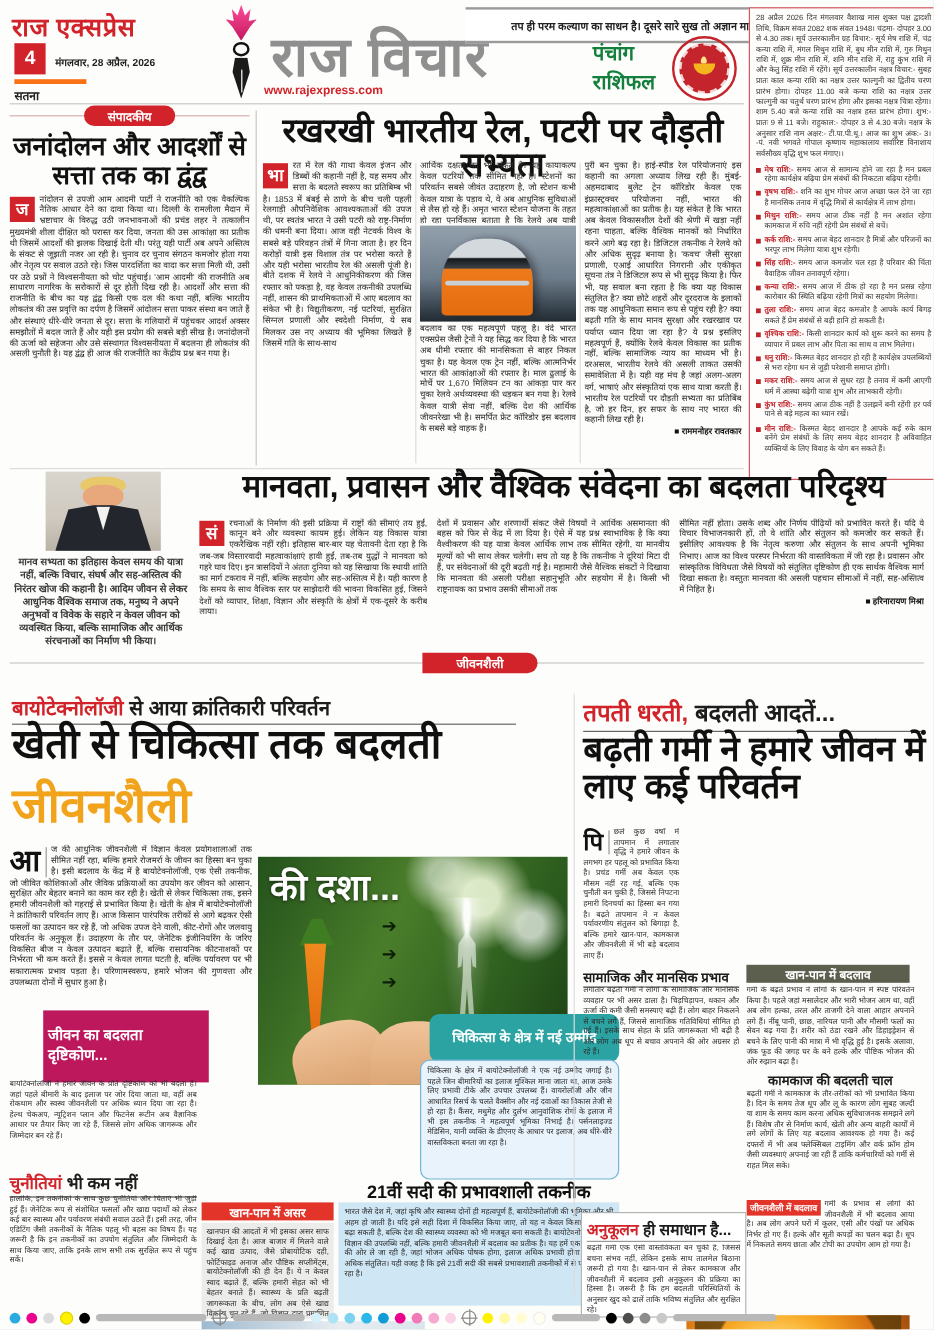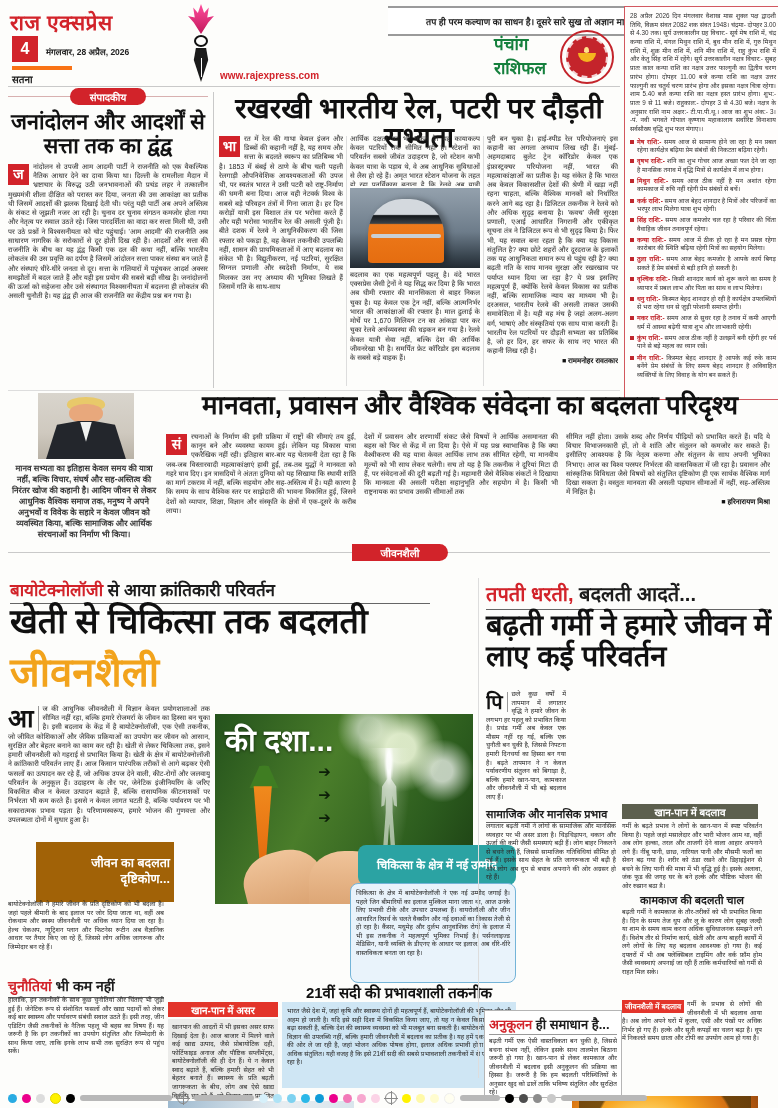--- a/index.html
+++ b/index.html
@@ -57,21 +57,21 @@
   .caption{font-size:8.2px;font-weight:bold;color:#3a3a3a;text-align:center;line-height:1.35;}
   .byline{display:block;text-align:right;font-weight:bold;color:#111;}
   
   .bandpill{background:#d2232a;color:#fff;font-size:10.5px;font-weight:bold;border-radius:0 9px 9px 0;
             display:flex;align-items:center;justify-content:center;}
   
   .kick1{font-size:17px;font-weight:bold;}
   .bigh1{font-size:34px;font-weight:bold;color:#101010;line-height:1.0;}
   .accent{font-size:40px;font-weight:bold;color:#f2a31c;line-height:1.0;}
   .overlaytext{font-size:30px;font-weight:bold;color:#fff;text-shadow:0 1px 3px rgba(0,0,0,.55);line-height:1.0;}
-  .darkbox{background:#a16207;color:#fff;font-size:12.5px;font-weight:bold;text-align:right;
+  .darkbox{background:#be185d;color:#fff;font-size:12.5px;font-weight:bold;text-align:left;
            display:flex;align-items:center;justify-content:center;line-height:1.25;padding:4px;}
   .subhead{font-size:14px;font-weight:bold;border-bottom:1px solid #555;padding-bottom:2px;}
   .redbox-h{background:#e3342a;color:#fff;font-size:10px;font-weight:bold;display:flex;align-items:center;justify-content:center;}
   .graybox{background:#ececea;padding:4px;}
   .tealhead{background:#2ba3a3;color:#fff;font-size:11.5px;font-weight:bold;border-radius:8px;
             display:flex;align-items:center;justify-content:center;line-height:1.3;padding:3px;}
   .tealbody{background:#e9f3fb;border:1.5px solid #74b4d8;border-radius:8px;padding:5px;}
   .techhead{font-size:15px;font-weight:bold;text-align:center;color:#101010;}
   .bluebox{background:#cfe6f4;padding:5px;}
   
@@ -128,20 +128,21 @@
   <div class="abs pagebox" style="left:12px;top:36px;">4</div>
   <div class="abs date" style="left:46px;top:46px;width:130px;">मंगलवार, 28 अप्रैल, 2026</div>
   <div class="abs city" style="left:12px;top:66px;width:60px;">सतना</div>
 
   <div class="abs" style="left:182px;top:4px;width:38px;height:80px;display:flex;flex-direction:column;align-items:center;gap:1px;">
     <div class="flame"></div>
     <div class="penring"></div>
     <div class="nib"></div>
   </div>
 
+  <div class="abs title" style="left:226px;top:14px;width:250px;">राज विचार</div>
   <div class="abs web" style="left:220px;top:70px;">www.rajexpress.com</div>
 
   <div class="abs quote" style="left:388px;top:6px;width:312px;height:20px;">तप ही परम कल्याण का साधन है। दूसरे सारे सुख तो अज्ञान मात्र है। -वाल्मीकि</div>
 
   <div class="abs pr-label" style="left:494px;top:34px;">पंचांग</div>
   <div class="abs pr-label" style="left:494px;top:58px;">राशिफल</div>
   <div class="abs zod" style="left:560px;top:30px;">
     <div class="zod-in">
         <div class="diya"></div>
       </div>

